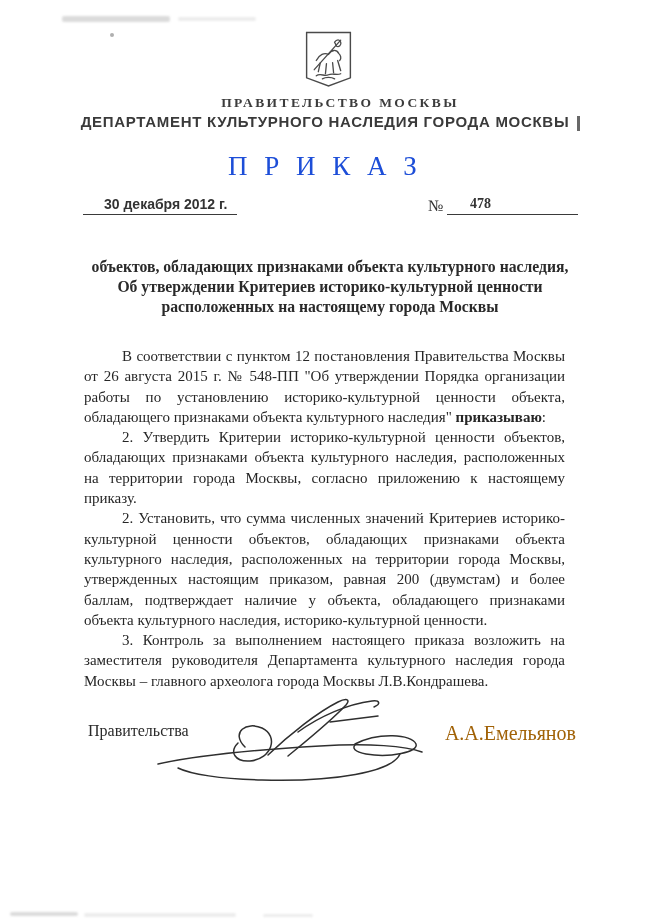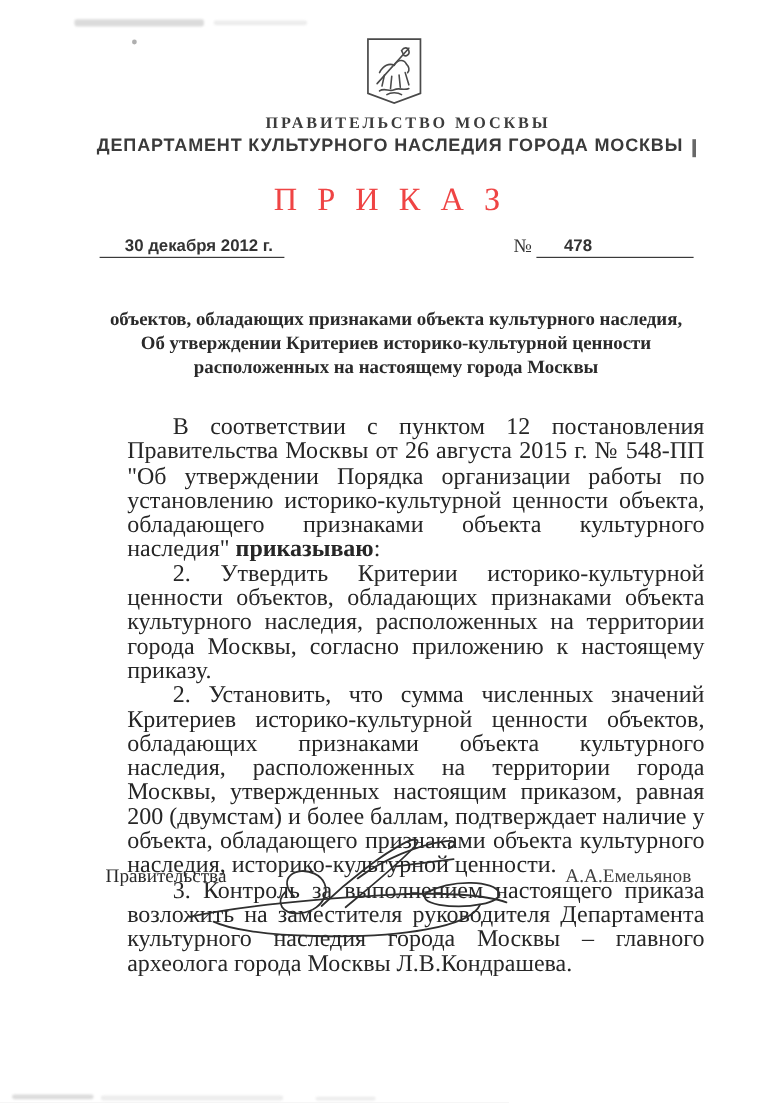--- a/index.html
+++ b/index.html
@@ -29,21 +29,21 @@
     text-align:center;
     font-family:"Liberation Sans", sans-serif;
     font-weight:bold;font-size:15px;letter-spacing:0.7px;
     color:#3a3a3a;
   }
   .doc-type{
     position:absolute;left:0;top:151px;width:650px;
     text-align:center;
     font-family:"Liberation Serif", serif;
     font-size:27px;letter-spacing:5px;
-    color:#ef4444;
+    color:#1d4ed8;
   }
   
   .date-field{
     position:absolute;left:83px;top:196px;
     min-width:145px;box-sizing:border-box;
     padding:0 10px 2px 21px;
     border-bottom:1.5px solid #3a3a3a;
     font-family:"Liberation Sans", sans-serif;
     font-weight:bold;font-size:14px;color:#333;
     white-space:nowrap;
@@ -51,47 +51,47 @@
   .num-sign{
     position:absolute;left:428px;top:197px;
     font-family:"Liberation Serif", serif;
     font-size:16px;color:#333;
   }
   .num-field{
     position:absolute;left:447px;top:196px;
     width:131px;box-sizing:border-box;
     padding:0 0 2px 23px;
     border-bottom:1.5px solid #3a3a3a;
-    font-family:Liberation Sans, sans-serif;
+    font-family:Liberation Serif, serif;
     font-weight:bold;font-size:14px;color:#333;
   }
   
   .subject{
     position:absolute;left:75px;top:257px;width:510px;
     text-align:center;
     font-weight:bold;font-size:15.7px;line-height:20px;
     color:#2a2a2a;
   }
   
   .body-text{
-    position:absolute;left:106px;top:346px;width:481px;
-    font-size:20px;line-height:20.3px;
+    position:absolute;left:84px;top:346px;width:481px;
+    font-size:15px;line-height:20.3px;
     text-align:justify;
     color:#262626;
   }
   .body-text p{margin:0;text-indent:38px;}
   .body-text .emph{font-weight:bold;}
   
   .sig-position{
     position:absolute;left:88px;top:722px;
     font-size:16px;color:#2a2a2a;
   }
   .sig-name{
     position:absolute;right:74px;top:722px;
-    font-size:16px;color:#404040;text-align:right;
+    font-size:20px;color:#a16207;text-align:right;
   }
   .sig-script{
     position:absolute;left:150px;top:692px;width:280px;height:92px;
   }
   
   .artifact{position:absolute;pointer-events:none;}
   .smudge{background:#9a9a9a;opacity:.35;filter:blur(1px);border-radius:2px;}
   .smudge.light{opacity:.18;}
   .art-dot{width:4px;height:4px;border-radius:50%;background:#8d8d8d;opacity:.7;}
   .art-bar{width:3px;height:15px;background:#4e4e4e;opacity:.85;}

